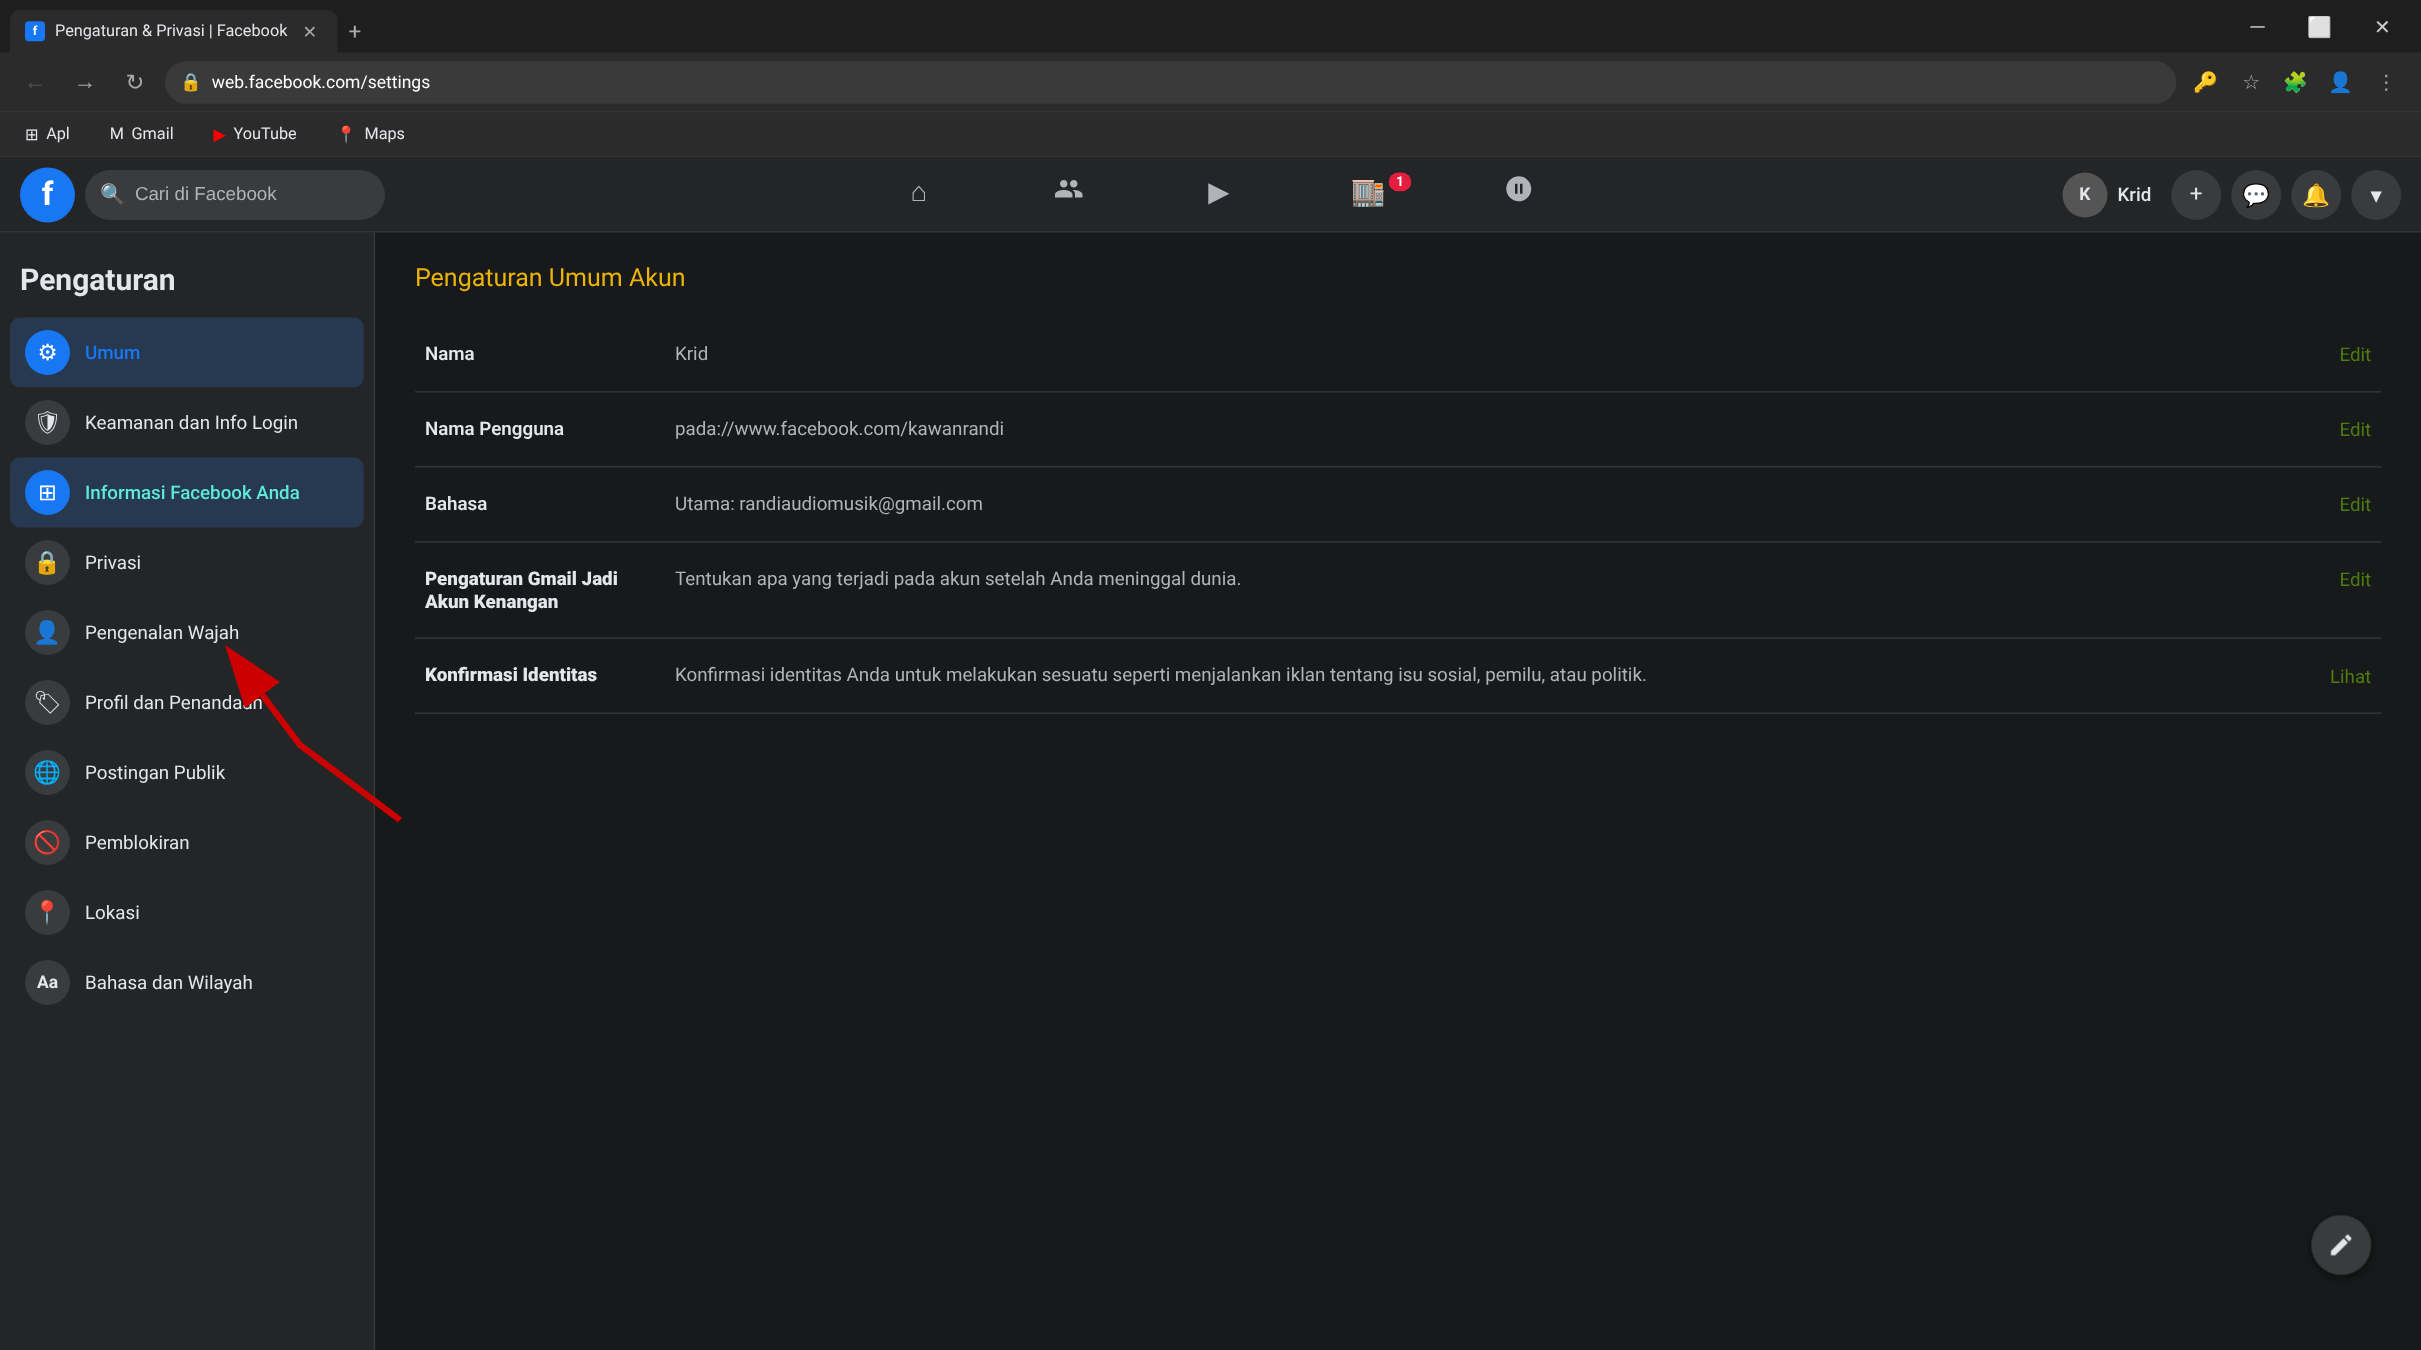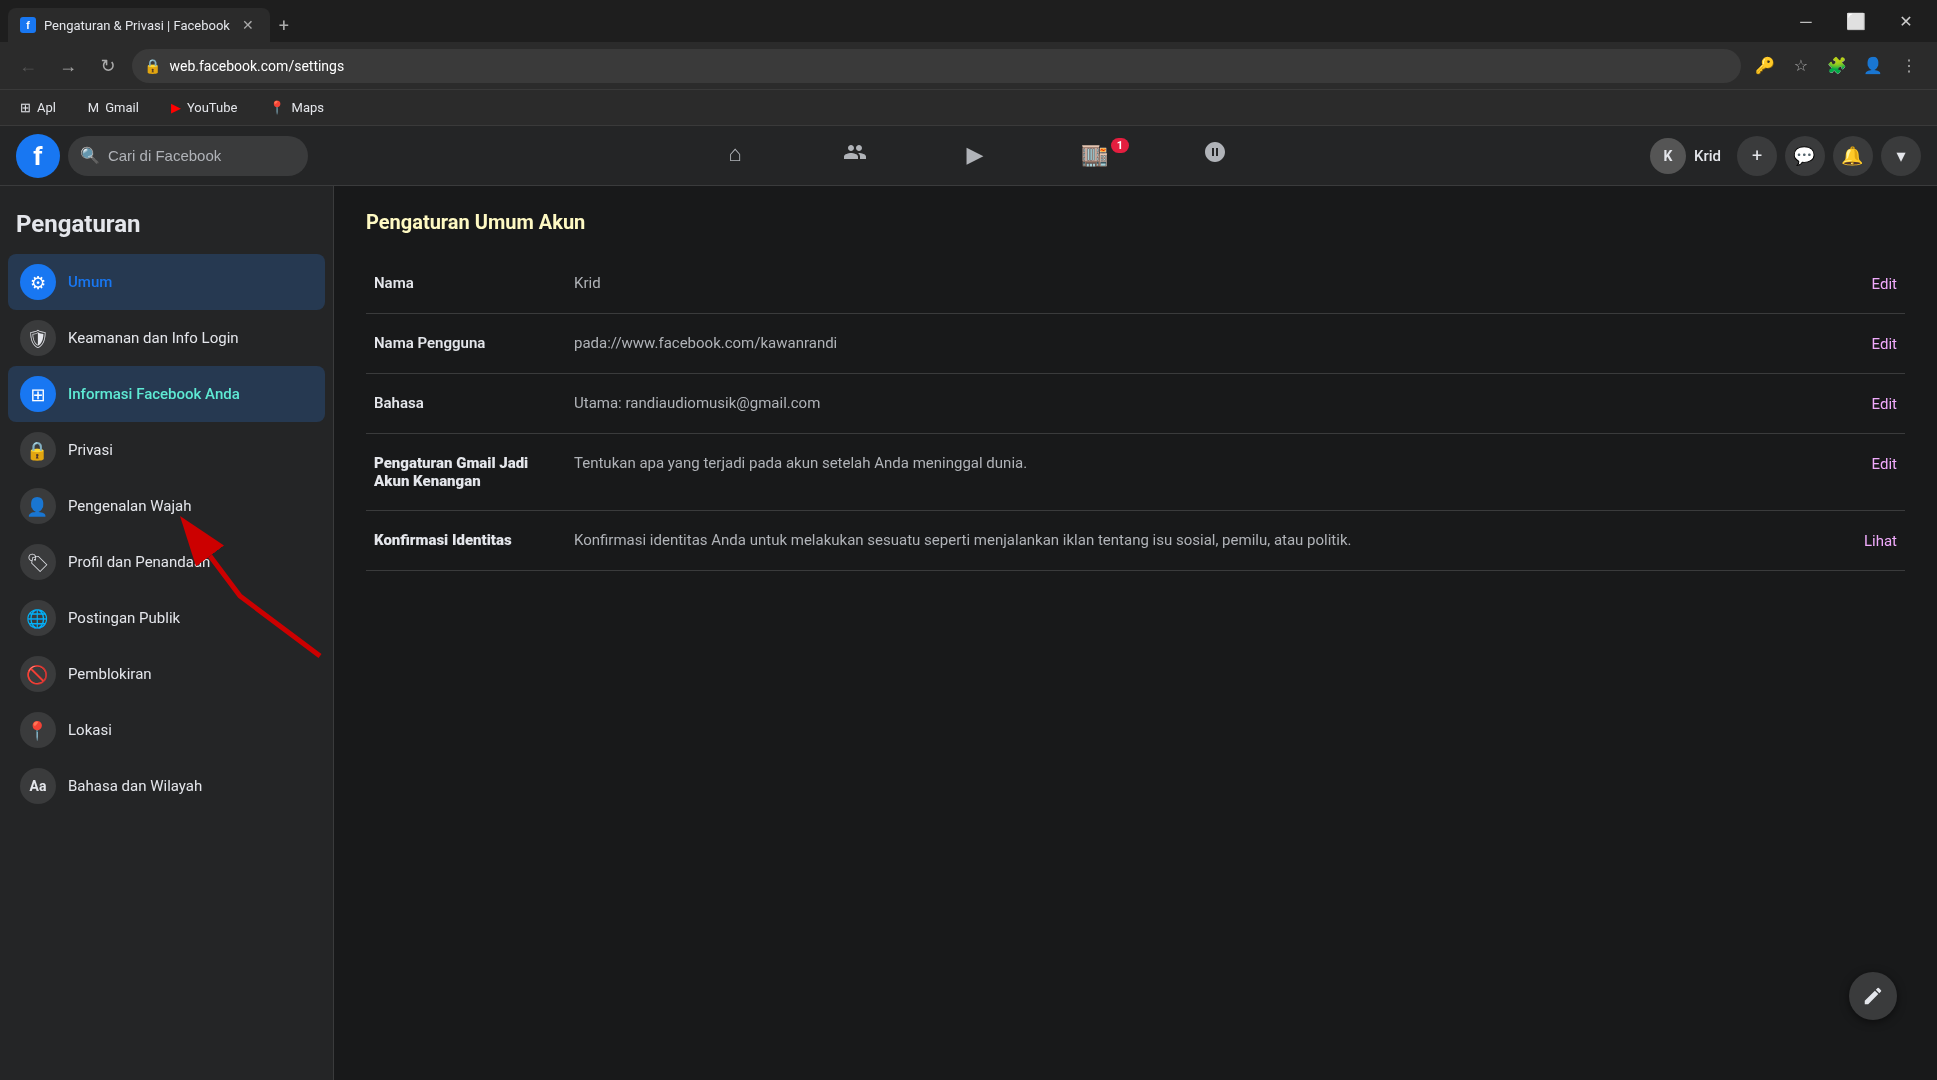--- a/index.html
+++ b/index.html
@@ -43,39 +43,39 @@
     .fb-header-actions { display: flex; align-items: center; gap: 8px; }
     .fb-action-btn { width: 40px; height: 40px; border-radius: 50%; background: #3a3b3c; display: flex; align-items: center; justify-content: center; cursor: pointer; color: #e4e6eb; font-size: 18px; flex-shrink: 0; }
     .fb-user-btn { display: flex; align-items: center; gap: 8px; cursor: pointer; padding: 4px 8px; border-radius: 20px; }
     .fb-avatar { width: 36px; height: 36px; border-radius: 50%; background: #555; display: flex; align-items: center; justify-content: center; color: #e4e6eb; font-size: 14px; font-weight: bold; }
     .fb-username { color: #e4e6eb; font-size: 15px; font-weight: 500; }
 
     
     .fb-content { display: flex; flex: 1; overflow: hidden; }
 
     
-    .fb-sidebar { width: 334px; background: #242526; border-right: 1px solid #3a3b3c; padding: 16px 8px; overflow-y: auto; flex-shrink: 0; }
+    .fb-sidebar { width: 300px; background: #242526; border-right: 1px solid #3a3b3c; padding: 16px 8px; overflow-y: auto; flex-shrink: 0; }
     .sidebar-title { font-size: 24px; font-weight: bold; color: #e4e6eb; padding: 8px 8px 16px; }
     .sidebar-item { display: flex; align-items: center; gap: 12px; padding: 10px 12px; border-radius: 8px; cursor: pointer; }
     .sidebar-item.active { background: #263951; }
     .sidebar-icon { width: 36px; height: 36px; border-radius: 50%; background: #3a3b3c; display: flex; align-items: center; justify-content: center; font-size: 18px; flex-shrink: 0; }
     .sidebar-item.active .sidebar-icon { background: #1877f2; color: white; }
     .sidebar-label { font-size: 15px; color: #e4e6eb; }
     .sidebar-item.active .sidebar-label { color: #1877f2; font-weight: 500; }
 
     
     .fb-main { flex: 1; background: #18191a; overflow-y: auto; padding: 24px 32px; }
-    .settings-section-title { font-size: 20px; font-weight: bold; color: #fef9c3; margin-bottom: 20px; }
+    .settings-section-title { font-size: 20px; font-weight: normal; color: #eab308; margin-bottom: 20px; }
     .settings-table { width: 100%; border-collapse: collapse; }
     .settings-row { border-bottom: 1px solid #3a3b3c; }
     .settings-row td { padding: 20px 8px; vertical-align: top; }
     .settings-row td:first-child { color: #e4e6eb; font-size: 15px; font-weight: 600; width: 200px; margin-left: 20px; }
     .settings-row td:nth-child(2) { color: #b0b3b8; font-size: 15px; flex: 1; }
     .settings-row td:last-child { text-align: right; width: 80px; }
-    .edit-link { color: #f0abfc; font-size: 15px; cursor: pointer; text-decoration: none; }
+    .edit-link { color: #4d7c0f; font-size: 15px; cursor: pointer; text-decoration: none; }
 
     
     .fb-sidebar::-webkit-scrollbar { width: 8px; }
     .fb-sidebar::-webkit-scrollbar-track { background: #242526; }
     .fb-sidebar::-webkit-scrollbar-thumb { background: #555; border-radius: 4px; }
     .fb-main::-webkit-scrollbar { width: 8px; }
     .fb-main::-webkit-scrollbar-track { background: #18191a; }
     .fb-main::-webkit-scrollbar-thumb { background: #555; border-radius: 4px; }
 
     

